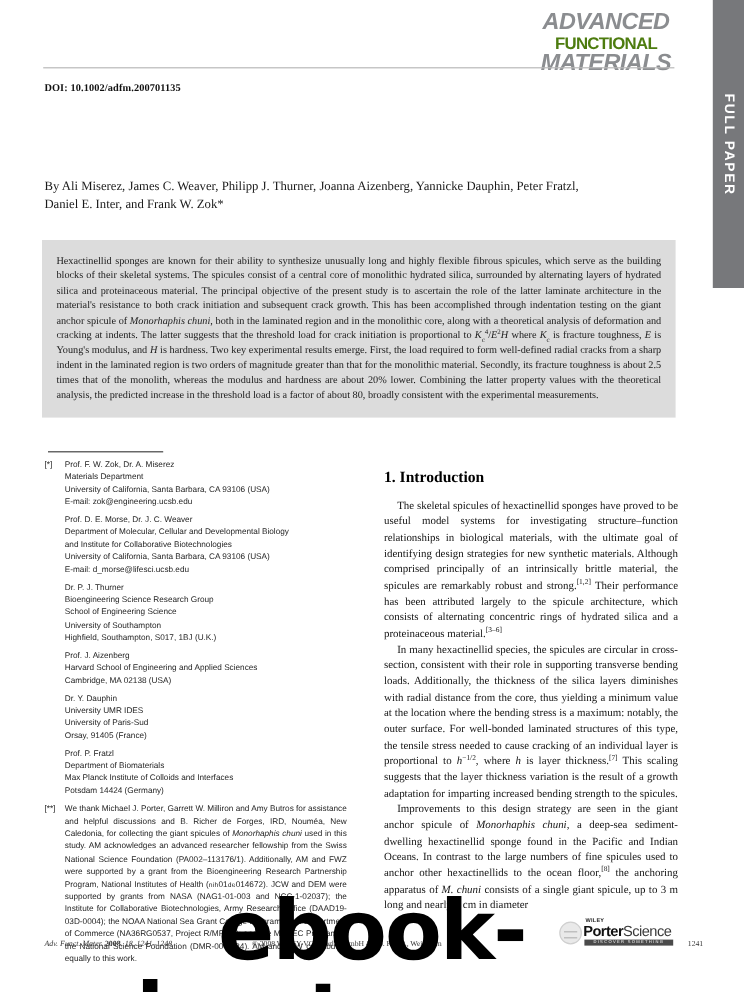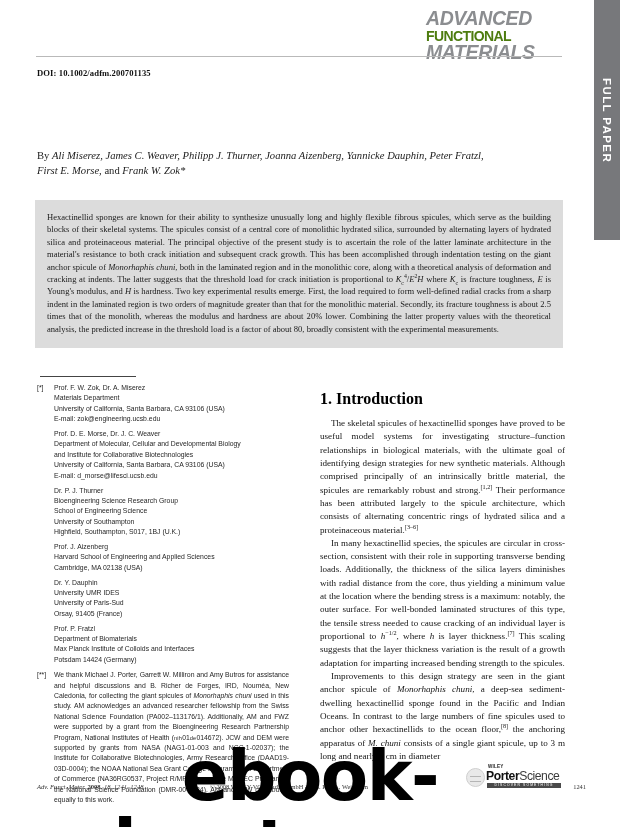--- a/index.html
+++ b/index.html
@@ -42,24 +42,24 @@
     letter-spacing: 1.4px;
     transform: rotate(90deg);
     transform-origin: left top;
     left: 19px;
     top: 78px;
   }
 
   
   #masthead {
     position: absolute;
-    left: 426px;
+    left: 442px;
     top: 9px;
     width: 126px;
-    text-align: left;
+    text-align: center;
     font-family: "Liberation Sans", sans-serif;
     font-weight: bold;
     line-height: 1.0;
   }
   #masthead .ml {
     display: block;
     font-size: 19px;
     letter-spacing: -0.4px;
   }
   #masthead .l1 { color: #8b8d90; font-style: italic; font-size: 19.5px; }
@@ -105,21 +105,21 @@
   #authors {
     position: absolute;
     left: 37px;
     top: 148px;
     width: 528px;
     font-family: "Liberation Serif", serif;
     font-size: 10.6px;
     line-height: 1.42;
     color: #1a1a1a;
   }
-  #authors .names { font-style: italic; }
+  #authors .names { }
 
   
   #abstract {
     position: absolute;
     left: 35px;
     top: 200px;
     width: 528px;
     background: #dcdcdc;
     padding: 11px 12px 13px 12px;
     box-sizing: border-box;
@@ -172,21 +172,21 @@
   .fn-body .grp { margin-bottom: 4.5px; }
   .fn-body .grp:last-child { margin-bottom: 0; }
   .fn-just { text-align: justify; }
   .fn-body i { font-style: italic; }
   .smallcaps { font-size: 0.82em; letter-spacing: 0.2px; }
 
   
   #sec-head {
     font-family: "Liberation Serif", serif;
     font-weight: bold;
-    font-size: 16px;
+    font-size: 13px;
     margin: 14px 0 9px 0;
     color: #000;
   }
   .body-par {
     font-family: "Liberation Serif", serif;
     font-size: 9.1px;
     line-height: 1.465;
     text-align: justify;
     text-indent: 11px;
     margin: 0 0 0 0;
@@ -312,21 +312,21 @@
     <span class="ml l2">FUNCTIONAL</span>
     <span class="ml l3">MATERIALS</span>
   </div>
   <div id="masthead-rule"></div>
 
   <div id="doi">DOI: 10.1002/adfm.200701135</div>
 
 
   <div id="authors">
     <span>By </span><span class="names">Ali Miserez, James C. Weaver, Philipp J. Thurner, Joanna Aizenberg, Yannicke Dauphin, Peter Fratzl,</span><br>
-    <span class="names">First E. Morse,</span><span> and </span><span class="names">Frank W. Zok*</span>
+    <span class="names">Daniel E. Inter,</span><span> and </span><span class="names">Frank W. Zok*</span>
   </div>
 
   <div id="abstract">
     <span>Hexactinellid sponges are known for their ability to synthesize unusually long and highly flexible fibrous spicules, which serve as the building blocks of their skeletal systems. The spicules consist of a central core of monolithic hydrated silica, surrounded by alternating layers of hydrated silica and proteinaceous material. The principal objective of the present study is to ascertain the role of the latter laminate architecture in the material's resistance to both crack initiation and subsequent crack growth. This has been accomplished through indentation testing on the giant anchor spicule of </span><i>Monorhaphis chuni</i><span>, both in the laminated region and in the monolithic core, along with a theoretical analysis of deformation and cracking at indents. The latter suggests that the threshold load for crack initiation is proportional to </span><i>K</i><sub>c</sub><sup>4</sup><span>/</span><i>E</i><sup>2</sup><i>H</i><span> where </span><i>K</i><sub>c</sub><span> is fracture toughness, </span><i>E</i><span> is Young's modulus, and </span><i>H</i><span> is hardness. Two key experimental results emerge. First, the load required to form well-defined radial cracks from a sharp indent in the laminated region is two orders of magnitude greater than that for the monolithic material. Secondly, its fracture toughness is about 2.5 times that of the monolith, whereas the modulus and hardness are about 20% lower. Combining the latter property values with the theoretical analysis, the predicted increase in the threshold load is a factor of about 80, broadly consistent with the experimental measurements.</span>
   </div>
 
   <div id="col-left">
     <div id="fn-rule"></div>
 
     <div class="fn-block">

